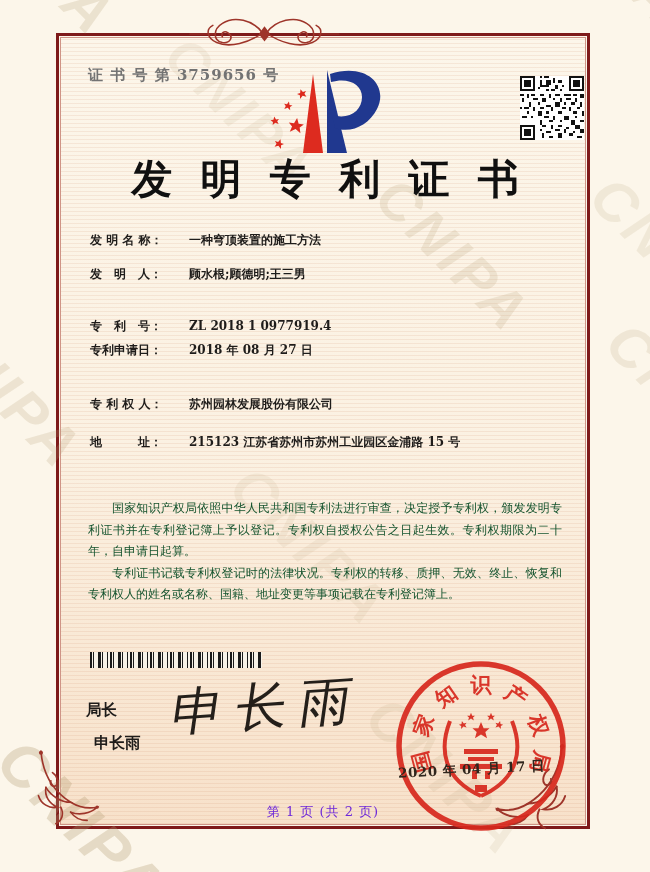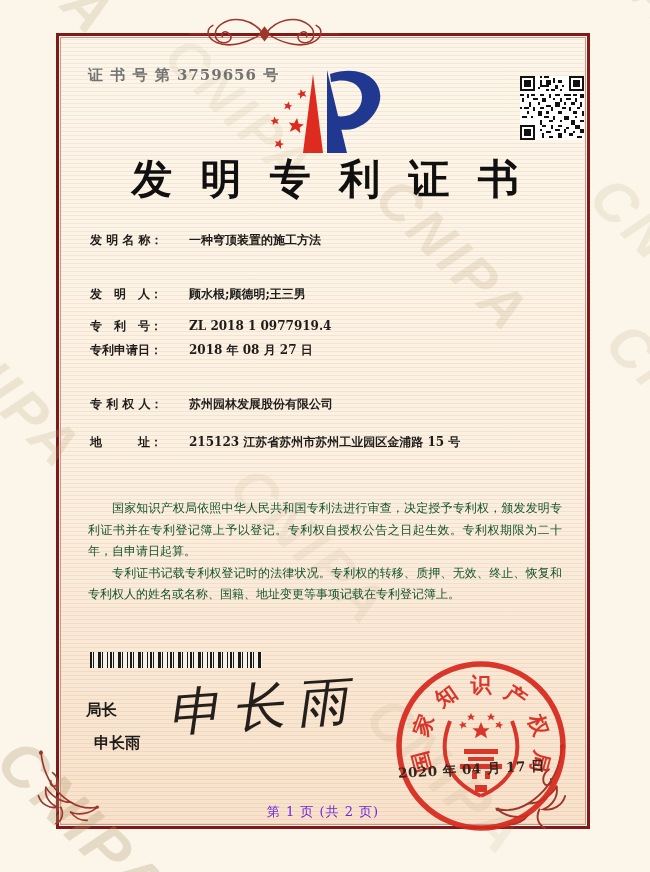--- a/index.html
+++ b/index.html
@@ -57,21 +57,21 @@
     position:absolute; z-index:4; left:0; width:650px; top:152px;
     text-align:center; font-size:41px; font-weight:700;
     letter-spacing:7px; color:#101010; padding-left:7px;
   }
   
   .field-row {
     position:absolute; z-index:4; left:90px; width:474px;
     font-size:12px; font-weight:600; white-space:nowrap;
   }
   .flabel { display:inline-block; min-width:99px; }
-  .r0{top:232px}.r1{top:286px}.r2{top:318px}.r3{top:342px}.r4{top:396px}.r5{top:434px}
+  .r0{top:232px}.r1{top:266px}.r2{top:318px}.r3{top:342px}.r4{top:396px}.r5{top:434px}
   .grant-row { position:absolute; z-index:4; left:90px; top:468px; width:480px;
     font-size:15px; font-weight:600; white-space:nowrap; }
   .grant-row .pair2 { position:absolute; left:257px; top:0; }
   
   .body-text {
     position:absolute; z-index:4; left:88px; top:498px; width:474px;
     font-size:12px; line-height:21.5px; text-align:justify; color:#14532d;
     font-weight:500;
   }
   .body-text p { text-indent:2em; }

